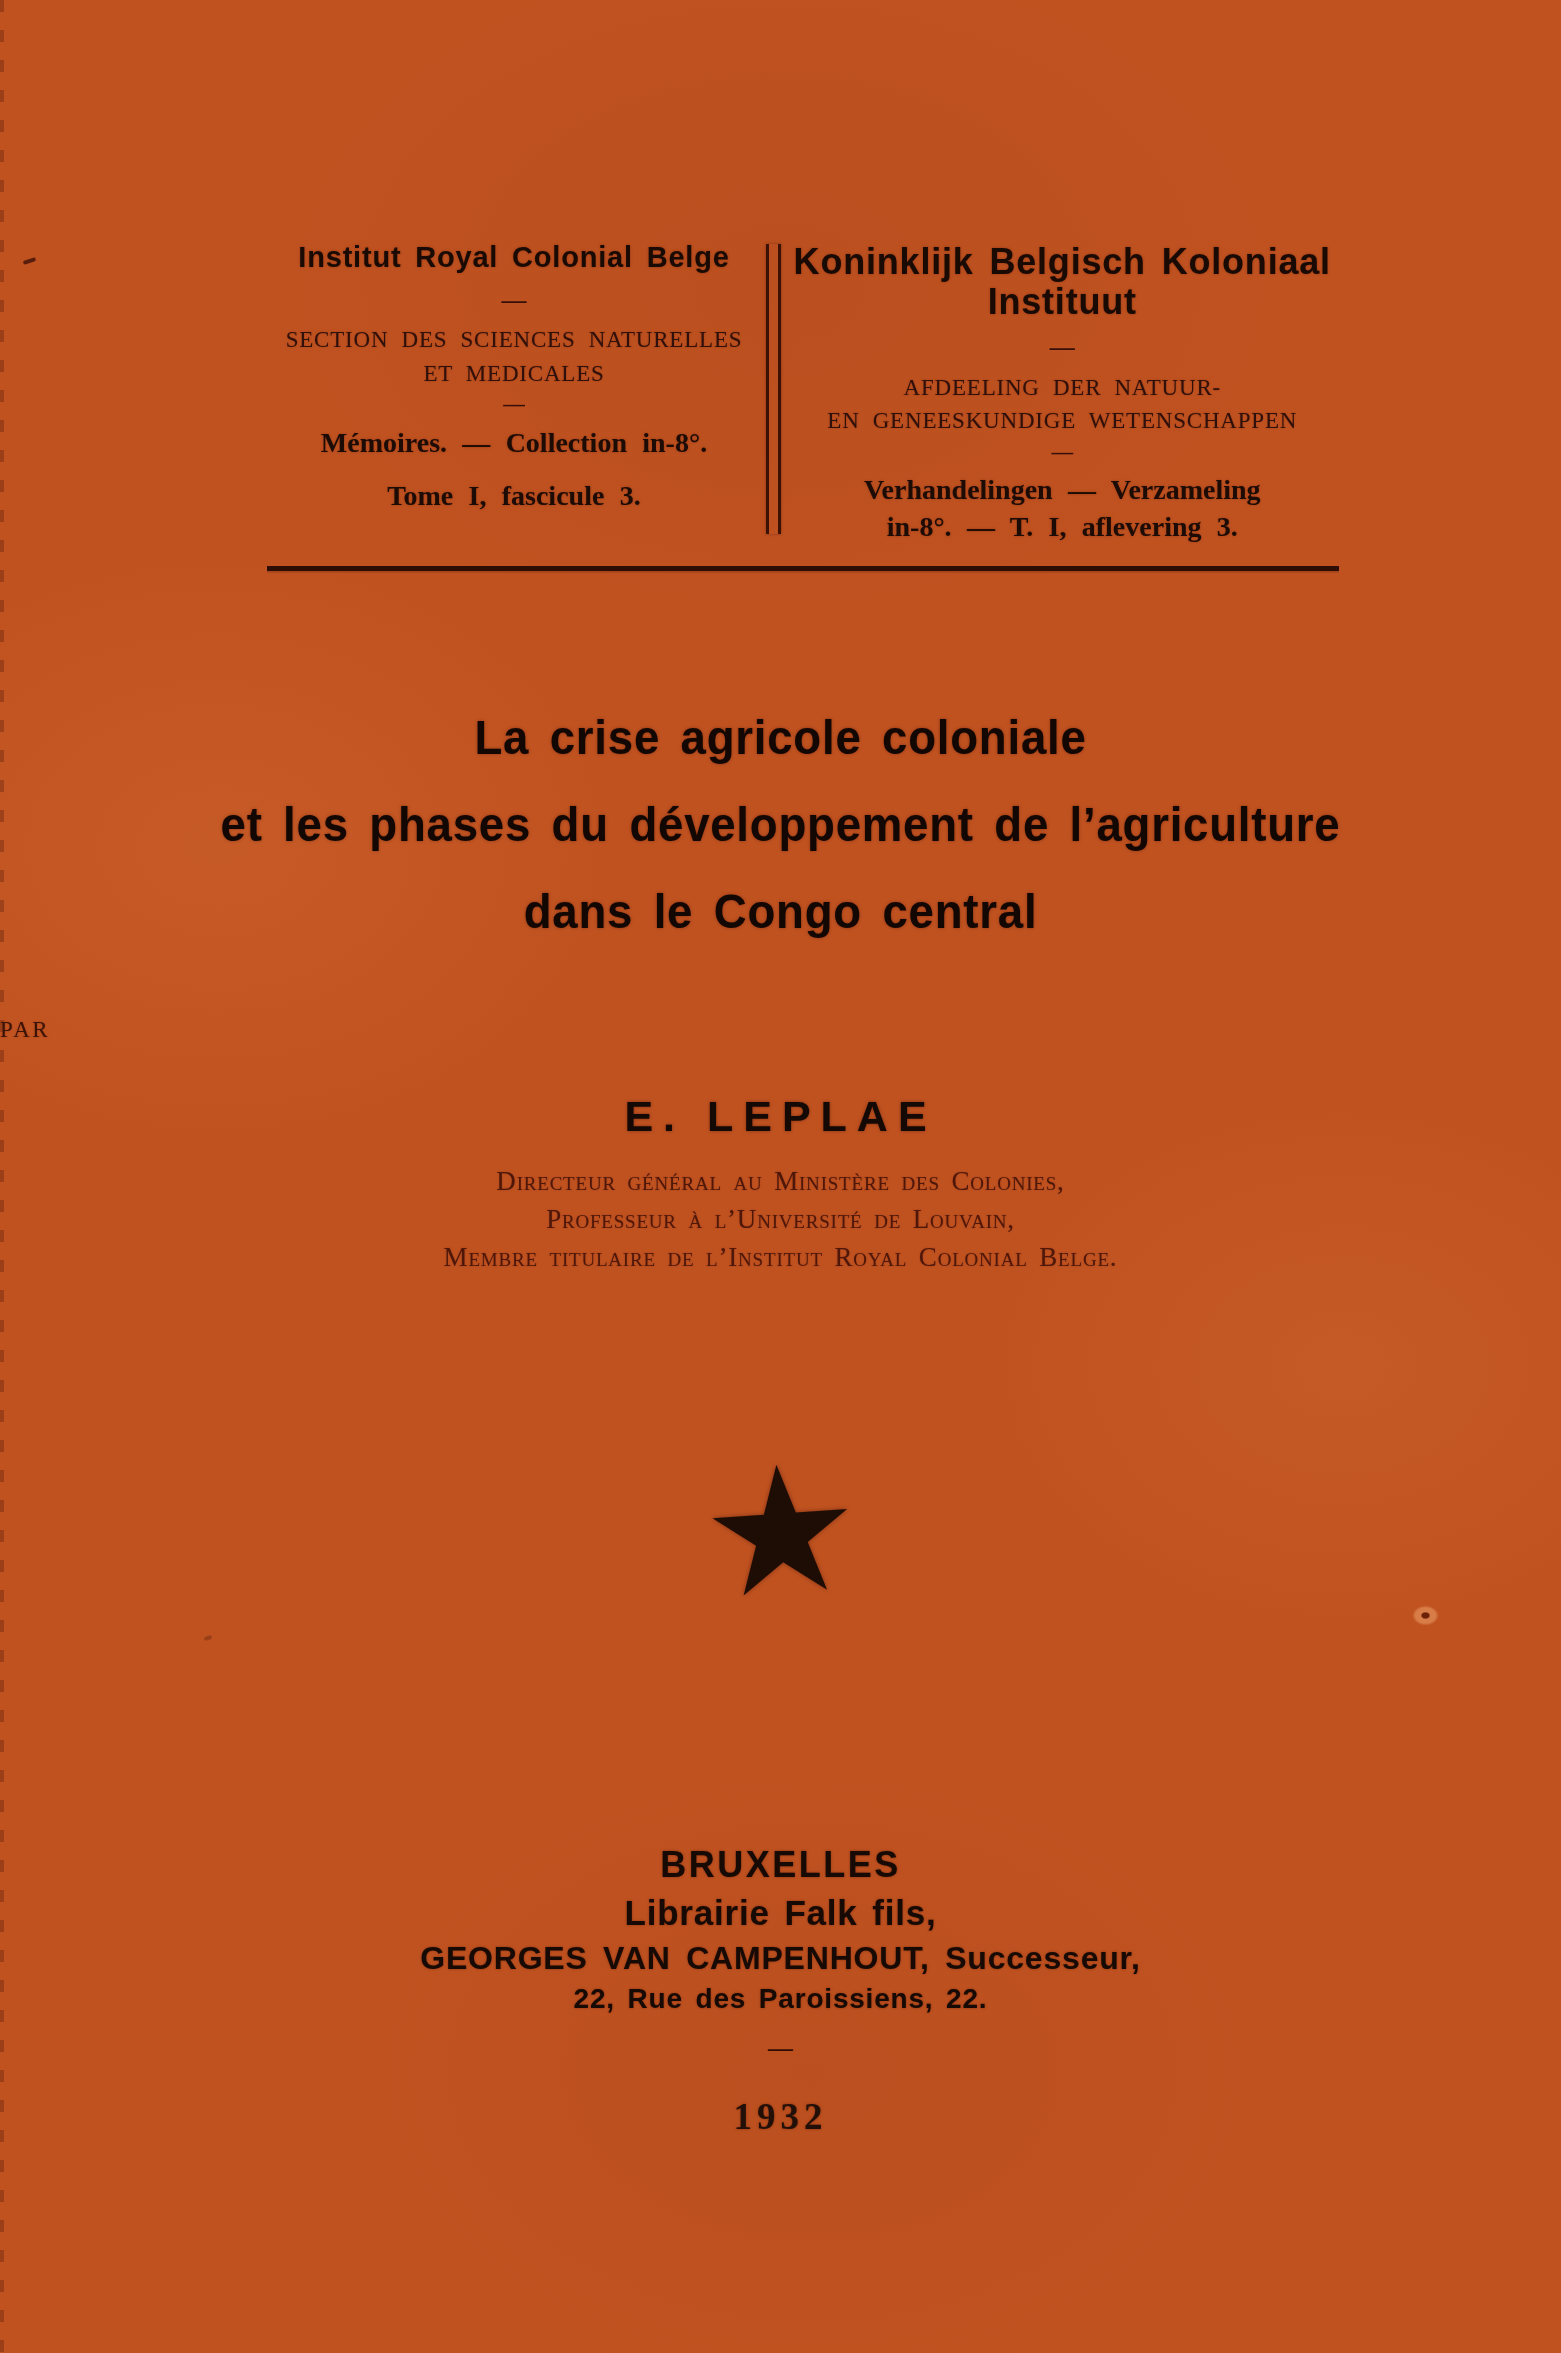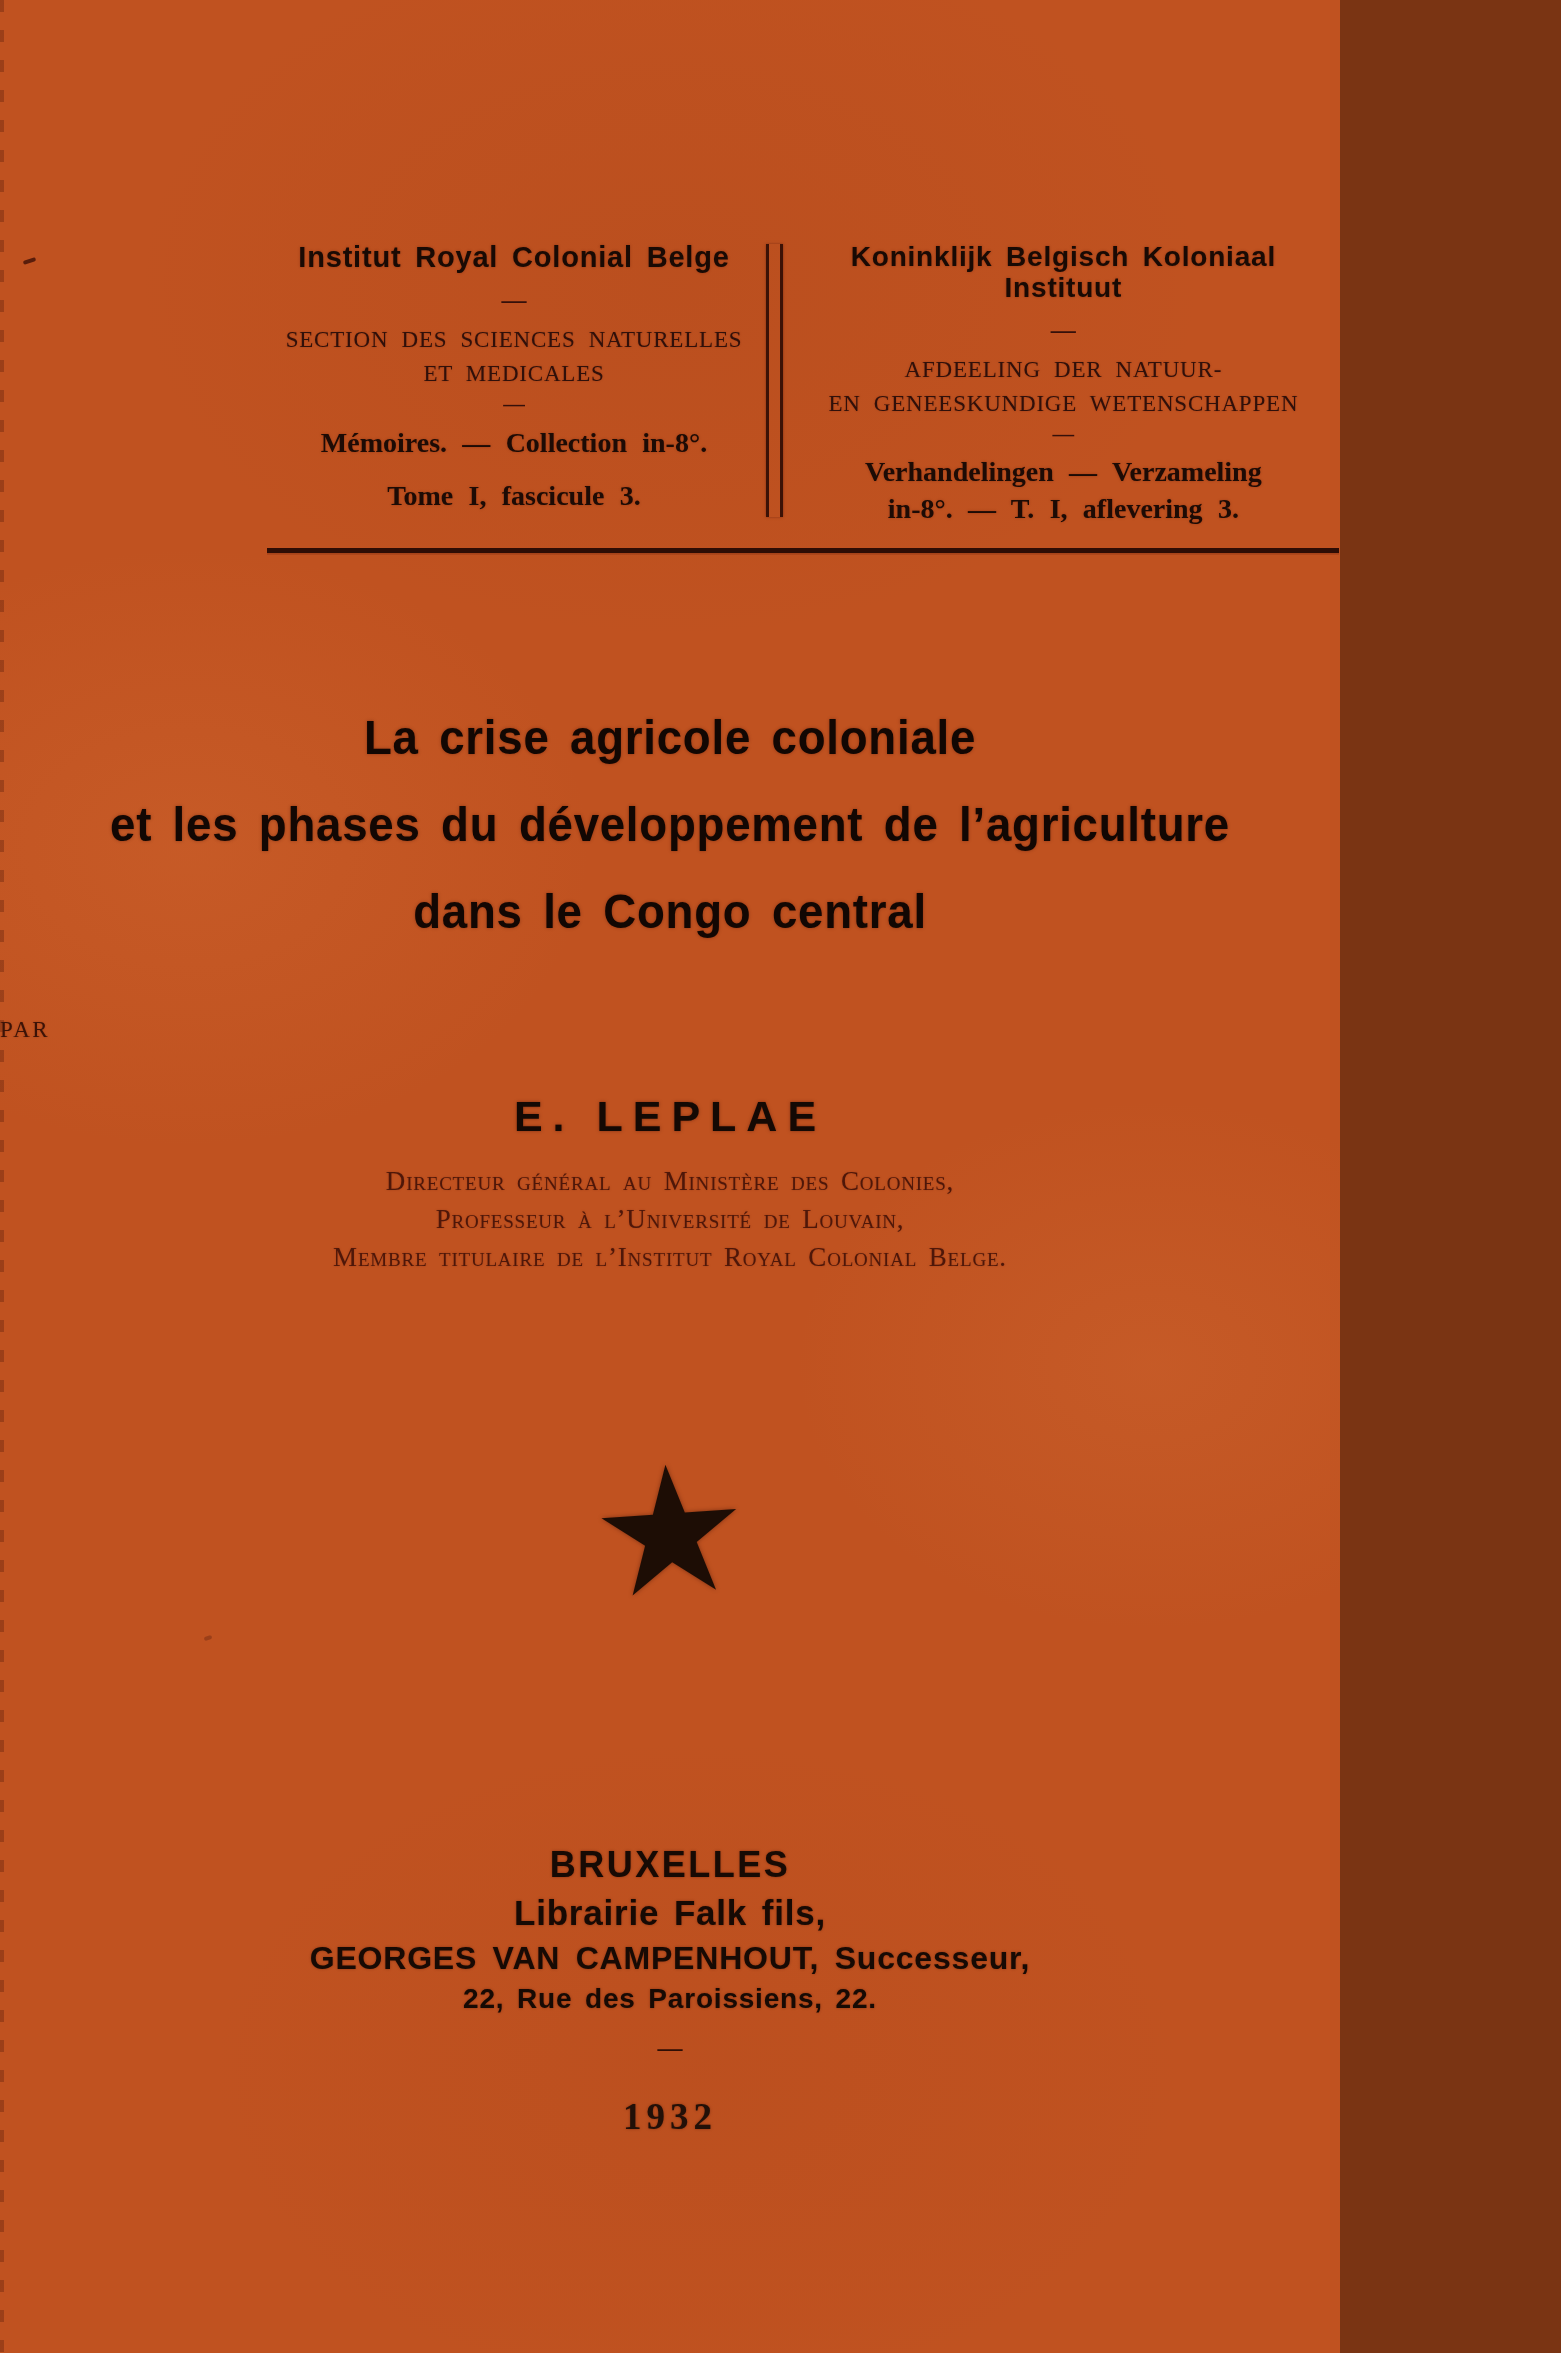--- a/index.html
+++ b/index.html
@@ -2,21 +2,21 @@
 <html style="font-size:13.3px"><head>
 <meta charset="utf-8">
 <style>
   html, body {
     margin: 0;
     padding: 0;
     background: #7a3413;
   }
   .cover {
     position: relative;
-    width: 1340px;
+    width: 1561px;
     height: 2354px;
     overflow: hidden;
     background:
       radial-gradient(581px 431px at 14% 36%, rgba(238,140,78,.14), transparent 70%),
       radial-gradient(514px 382px at 86% 58%, rgba(238,150,88,.12), transparent 70%),
       radial-gradient(747px 498px at 50% 12%, rgba(140,52,18,.10), transparent 72%),
       radial-gradient(680px 465px at 52% 88%, rgba(150,56,20,.10), transparent 72%),
       #c05220;
     font-family: "Liberation Serif", serif;
     color: #1d0b05;
@@ -81,21 +81,21 @@
   .org-name {
     font-family: "Liberation Sans", sans-serif;
     font-weight: bold;
     font-size: 29px;
     line-height: 1.1;
     letter-spacing: 0.8px;
     word-spacing: 5px;
     color: #190a04;
     text-shadow: 0 0 2.5px rgba(90,25,8,.45);
   }
-  .header-col.right .org-name { font-size: 28px; }
+  .header-col.right .org-name { font-size: 36px; }
   .rule-dash {
     font-weight: bold;
     font-size: 25px;
     line-height: .6;
     margin-top: 18px;
     color: #35100a;
   }
   .section-name {
     margin-top: 16.6px;
     font-size: 23px;

